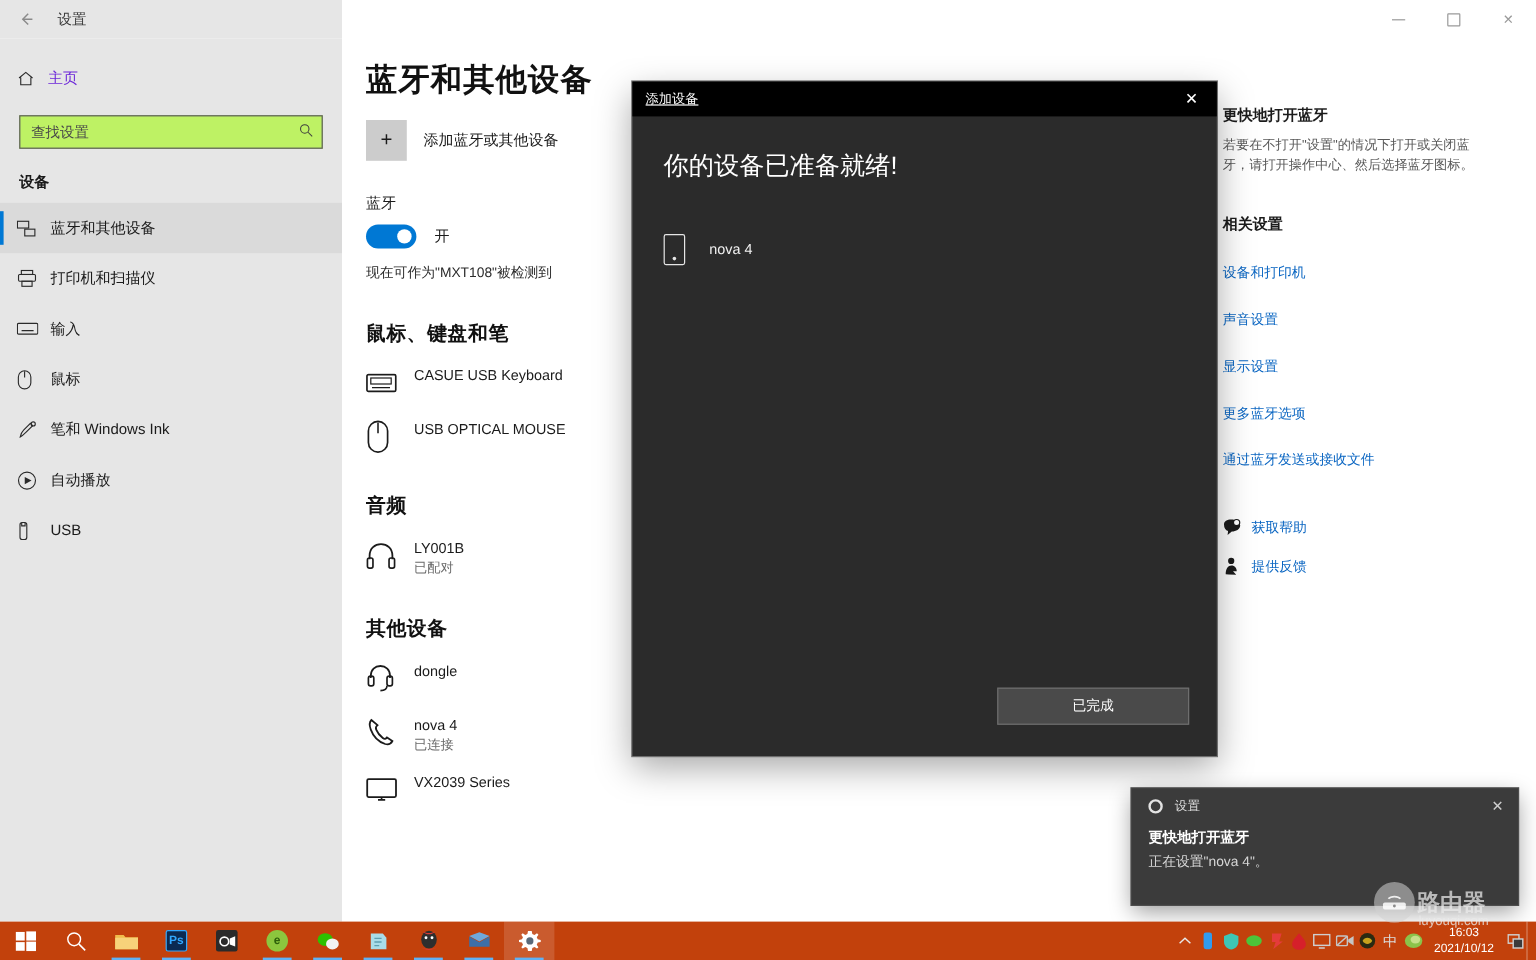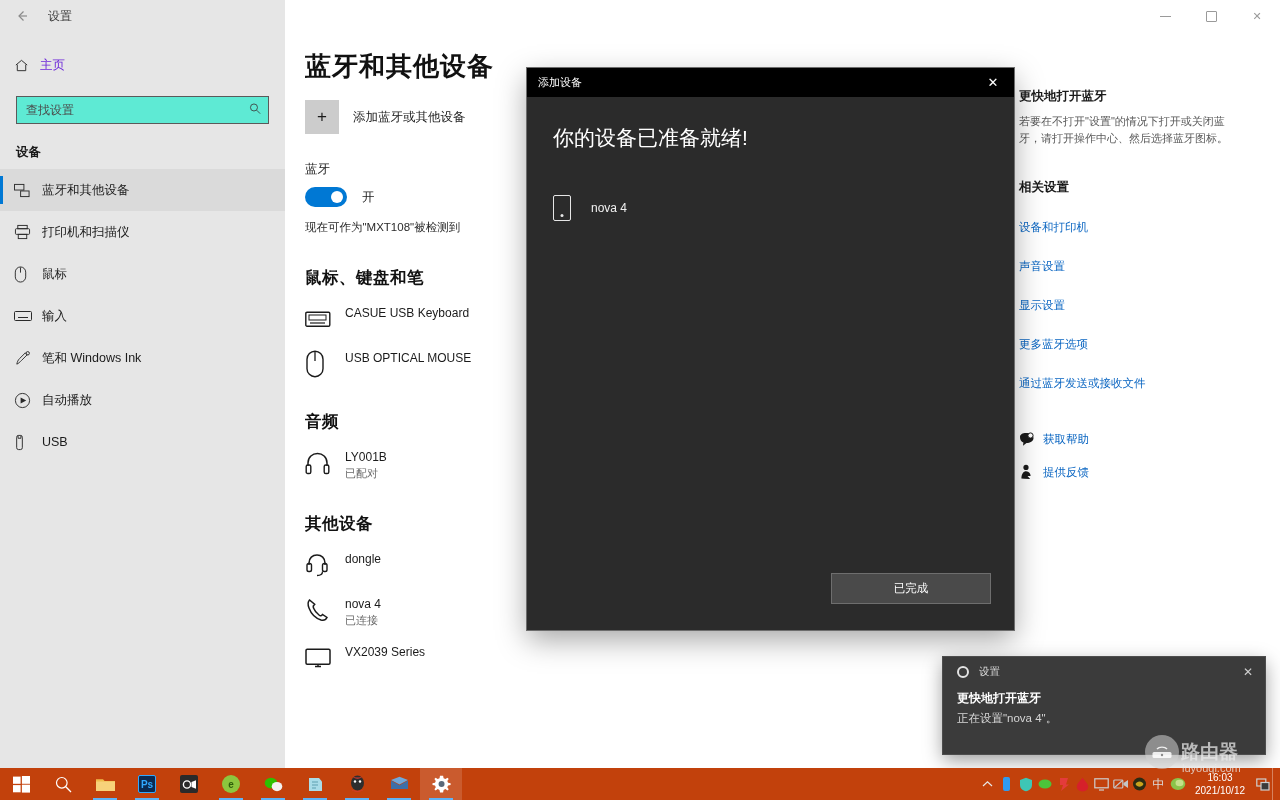--- a/index.html
+++ b/index.html
@@ -49,21 +49,21 @@
     background: #e6e6e6;
     padding-top: 16px;
   }
   .home-row {
     display: flex; align-items: center; height: 34px; padding-left: 14px;
     font-size: 12.5px; color: #6d28d9;
   }
   .home-row .ico { width: 26px; display:flex; align-items:center; justify-content:flex-start; }
   .search-wrap { padding: 14px 16px 0 16px; }
   .search-box {
-    position: relative; height: 28px; background: #5eead4;
+    position: relative; height: 28px; background: #bef264;
     border: 1px solid #5a5a5a;
     display: flex; align-items: center;
   }
   .search-box input {
     border: 0; outline: none; background: transparent;
     font-size: 12px; color: #3d3d3d; width: 100%;
     padding: 0 26px 0 9px;
     font-family: "Liberation Sans", sans-serif;
   }
   .search-box input::placeholder { color: #4a4a4a; }
@@ -148,21 +148,21 @@
   
   .dialog {
     position: absolute; left: 527px; top: 68px; width: 487px; height: 562px;
     background: #2b2b2b;
     box-shadow: 0 0 0 1px #6d6d6d, 0 10px 28px rgba(0,0,0,.35);
   }
   .dlg-title-bar {
     height: 29px; background: #000000;
     display: flex; align-items: center; justify-content: space-between;
   }
-  .dlg-title { font-size: 11px; color: #ffffff; padding-left: 11px; }
+  .dlg-title { font-size: 11px; color: #ffffff; padding-left: 11px; text-decoration: underline; }
   .dlg-close {
     width: 42px; height: 29px; display: flex; align-items: center; justify-content: center;
     color: #ffffff; font-size: 13px;
   }
   .dlg-heading {
     font-size: 21px; color: #ffffff; padding: 27px 0 0 26px; font-weight: normal;
   }
   .dlg-dev {
     display: flex; align-items: center; margin: 43px 0 0 26px;
   }
@@ -305,36 +305,36 @@
               <rect x="4" y="1.5" width="10" height="3.5" fill="none" stroke="#2a2a2a" stroke-width="1"></rect>
               <rect x="1.5" y="5" width="15" height="6" rx="1" fill="none" stroke="#2a2a2a" stroke-width="1"></rect>
               <rect x="4.5" y="11" width="9" height="4.5" fill="none" stroke="#2a2a2a" stroke-width="1"></rect>
             </svg>
         </span>
         <span class="nav-label">打印机和扫描仪</span>
       </div>
 
       <div class="nav-item">
         <span class="ico">
+          <svg width="18" height="12" viewBox="0 0 18 12">
+              <rect x="0.5" y="1.5" width="17" height="9" rx="1" fill="none" stroke="#2a2a2a" stroke-width="1"></rect>
+              <path d="M4 7.5 H14" stroke="#2a2a2a" stroke-width="1"></path>
+            </svg>
+        </span>
+        <span class="nav-label">输入</span>
+      </div>
+
+      <div class="nav-item">
+        <span class="ico">
           <svg width="13" height="17" viewBox="0 0 13 18">
               <rect x="1" y="1" width="11" height="16" rx="5.5" fill="none" stroke="#2a2a2a" stroke-width="1"></rect>
               <path d="M6.5 1.5 V7" stroke="#2a2a2a" stroke-width="1"></path>
             </svg>
         </span>
         <span class="nav-label">鼠标</span>
-      </div>
-
-      <div class="nav-item">
-        <span class="ico">
-          <svg width="18" height="12" viewBox="0 0 18 12">
-              <rect x="0.5" y="1.5" width="17" height="9" rx="1" fill="none" stroke="#2a2a2a" stroke-width="1"></rect>
-              <path d="M4 7.5 H14" stroke="#2a2a2a" stroke-width="1"></path>
-            </svg>
-        </span>
-        <span class="nav-label">输入</span>
       </div>
 
       <div class="nav-item">
         <span class="ico">
           <svg width="17" height="17" viewBox="0 0 18 18">
               <path d="M3 15 C5 14 6 13 8 11 L14 5 L12 3 L6 9 C4 11 3.5 12.5 3 15 Z" fill="none" stroke="#2a2a2a" stroke-width="1"></path>
               <circle cx="14.5" cy="3.5" r="1.8" fill="none" stroke="#2a2a2a" stroke-width="1"></circle>
             </svg>
         </span>
         <span class="nav-label">笔和 Windows Ink</span>

